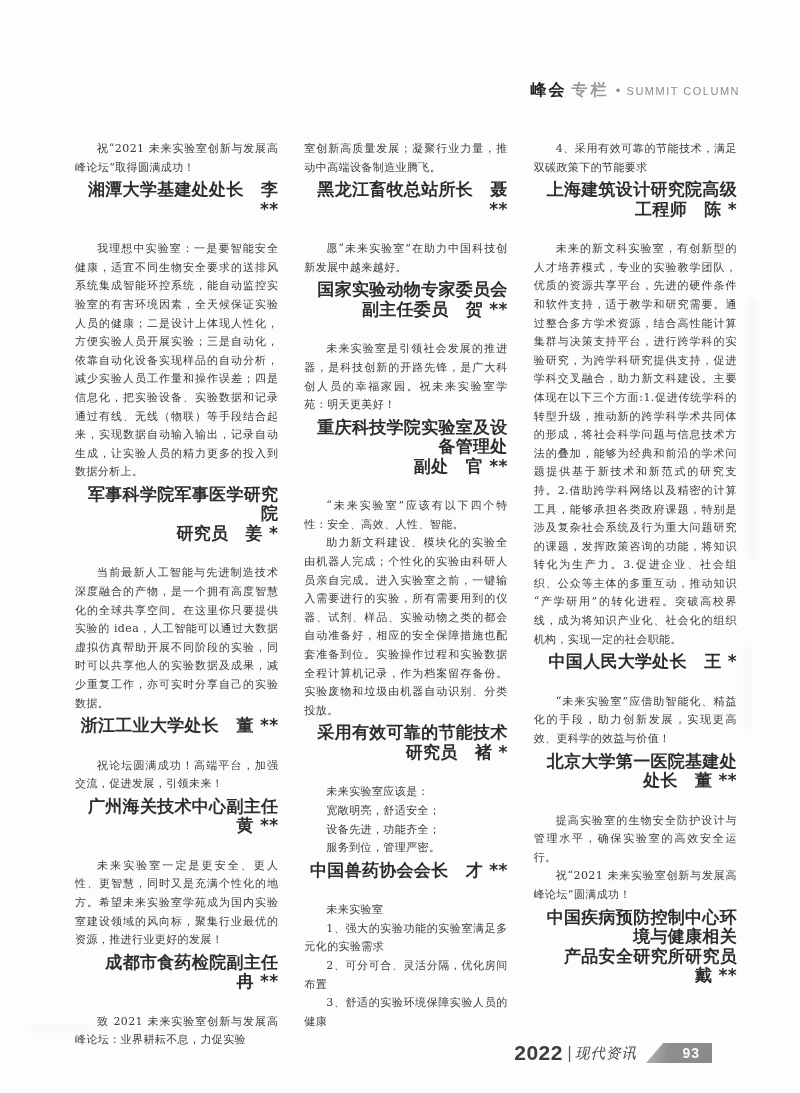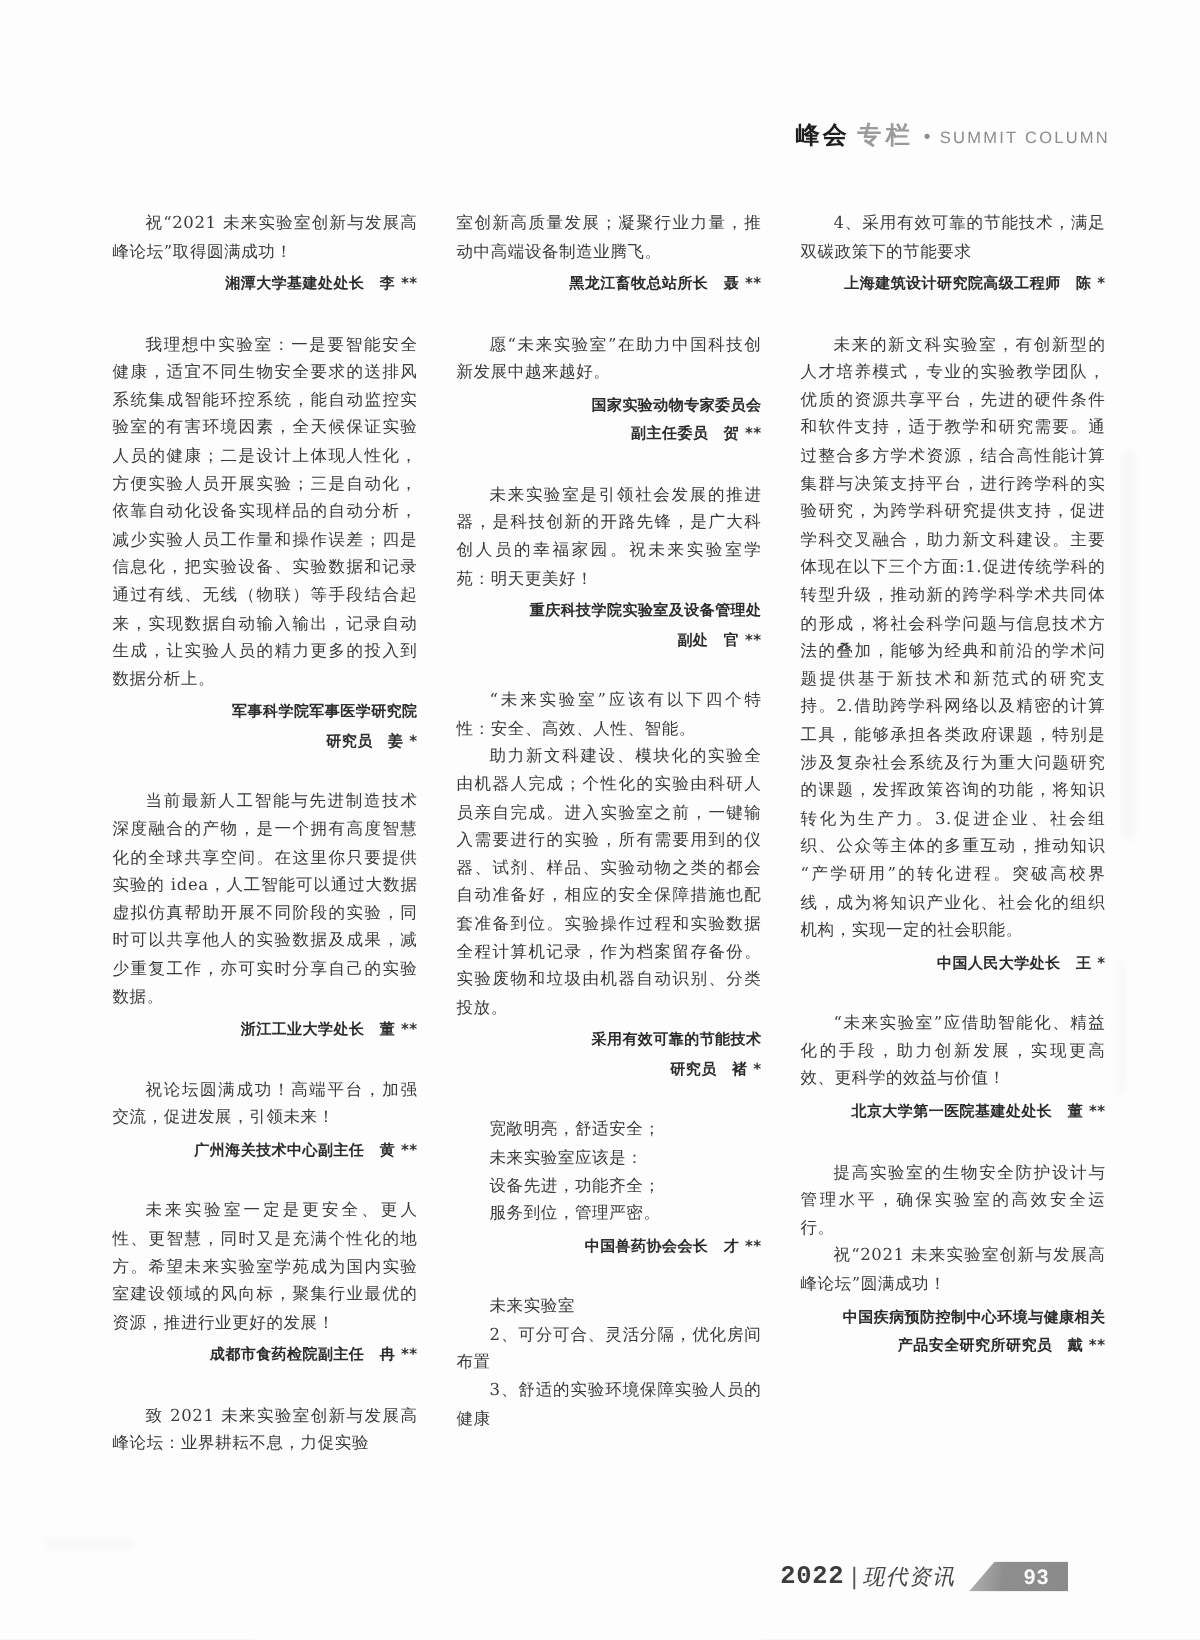--- a/index.html
+++ b/index.html
@@ -45,32 +45,32 @@
     text-indent:2em;
     text-align:justify;
     color:#3a3a3a;
   }
   .para.noindent{text-indent:0;}
   .sig{
     margin:3px 0 21px 0;
     text-align:right;
     font-family:"DejaVu Sans",sans-serif;
     font-weight:bold;
-    font-size:10px;line-height:19.5px;
+    font-size:17px;line-height:19.5px;
     letter-spacing:0.3px;
     color:#2d2d2d;
   }
   
   .footer{
     position:absolute;top:1041px;right:88px;
     display:flex;align-items:center;
   }
   .ft-year{
-    font-family:Liberation Mono, monospace;
-    font-weight:bold;font-size:17px;color:#3d3d3d;letter-spacing:0.5px;
+    font-family:Liberation Sans, sans-serif;
+    font-weight:bold;font-size:21px;color:#3d3d3d;letter-spacing:0.5px;
   }
   .ft-div{
     font-weight:normal;font-size:15px;color:#555;
     margin:0 3px 0 4px;
   }
   .ft-mag{
     font-family:"DejaVu Serif",serif;
     font-style:italic;font-weight:normal;
     font-size:14.5px;color:#474747;letter-spacing:1px;text-align:center;
   }
@@ -146,28 +146,29 @@
         <div class="sig">
           <div>重庆科技学院实验室及设备管理处</div>
           <div>副处　官 **</div>
         </div>
         <p class="para">“未来实验室”应该有以下四个特性：安全、高效、人性、智能。</p>
         <p class="para">助力新文科建设、模块化的实验全由机器人完成；个性化的实验由科研人员亲自完成。进入实验室之前，一键输入需要进行的实验，所有需要用到的仪器、试剂、样品、实验动物之类的都会自动准备好，相应的安全保障措施也配套准备到位。实验操作过程和实验数据全程计算机记录，作为档案留存备份。实验废物和垃圾由机器自动识别、分类投放。</p>
         <div class="sig">
           <div>采用有效可靠的节能技术</div>
           <div>研究员　褚 *</div>
         </div>
+        <p class="para">未来实验室应该是：</p>
         <p class="para">宽敞明亮，舒适安全；</p>
-        <p class="para">未来实验室应该是：</p>
         <p class="para">设备先进，功能齐全；</p>
         <p class="para">服务到位，管理严密。</p>
         <div class="sig">
           <div>中国兽药协会会长　才 **</div>
         </div>
         <p class="para">未来实验室</p>
+        <p class="para">1、强大的实验功能的实验室满足多元化的实验需求</p>
         <p class="para">2、可分可合、灵活分隔，优化房间布置</p>
         <p class="para">3、舒适的实验环境保障实验人员的健康</p>
       </div>
       <div class="column">
         <p class="para">4、采用有效可靠的节能技术，满足双碳政策下的节能要求</p>
         <div class="sig">
           <div>上海建筑设计研究院高级工程师　陈 *</div>
         </div>
         <p class="para">未来的新文科实验室，有创新型的人才培养模式，专业的实验教学团队，优质的资源共享平台，先进的硬件条件和软件支持，适于教学和研究需要。通过整合多方学术资源，结合高性能计算集群与决策支持平台，进行跨学科的实验研究，为跨学科研究提供支持，促进学科交叉融合，助力新文科建设。主要体现在以下三个方面:1.促进传统学科的转型升级，推动新的跨学科学术共同体的形成，将社会科学问题与信息技术方法的叠加，能够为经典和前沿的学术问题提供基于新技术和新范式的研究支持。2.借助跨学科网络以及精密的计算工具，能够承担各类政府课题，特别是涉及复杂社会系统及行为重大问题研究的课题，发挥政策咨询的功能，将知识转化为生产力。3.促进企业、社会组织、公众等主体的多重互动，推动知识“产学研用”的转化进程。突破高校界线，成为将知识产业化、社会化的组织机构，实现一定的社会职能。</p>
         <div class="sig">

